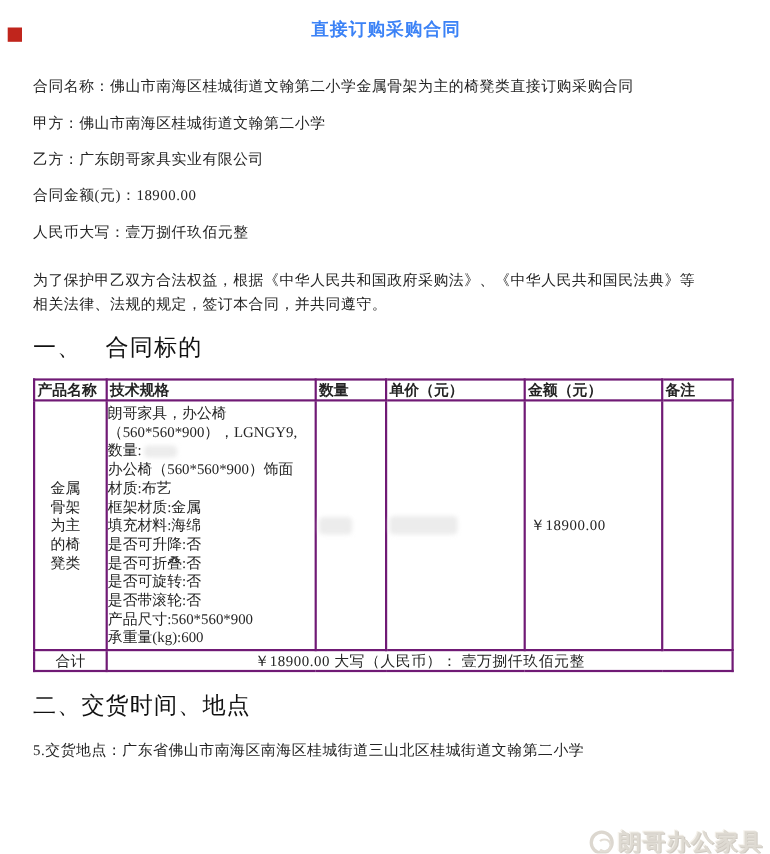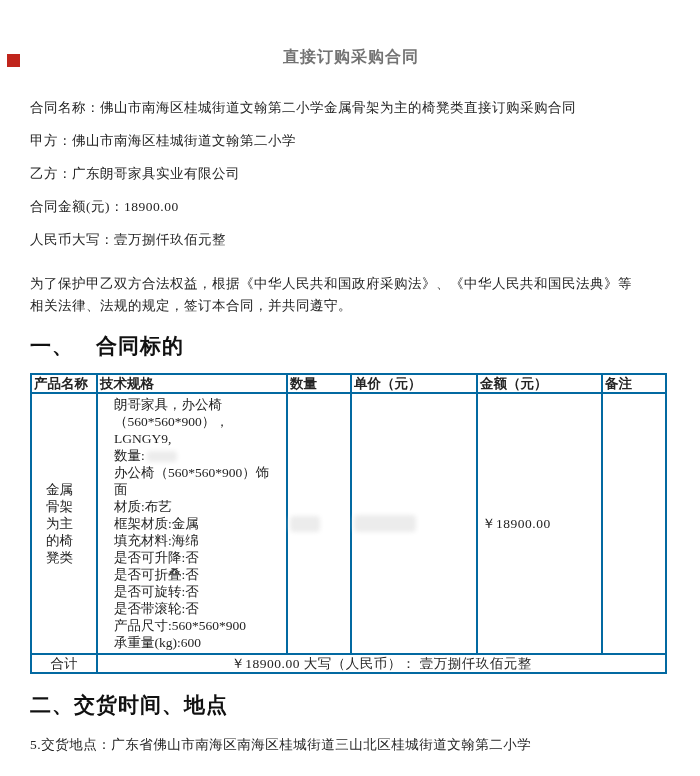--- a/index.html
+++ b/index.html
@@ -2,42 +2,42 @@
 <html><head>
 <meta charset="utf-8">
 <style>
   * { margin:0; padding:0; box-sizing:border-box; }
   html,body { width:700px; height:776px; background:#ffffff; overflow:hidden; }
   body { font-family:"Liberation Serif","DejaVu Serif",serif; color:#242424; position:relative; }
   .doc { position:relative; width:700px; height:776px; padding:0 28px 0 30px; }
 
   .red-mark { position:absolute; left:7px; top:6px; width:13px; height:13px; background:#c0251c; }
 
-  .title { margin:48px 0 0; text-align:center; font-family:"Liberation Sans","DejaVu Sans",sans-serif;
-           font-weight:700; font-size:16px; line-height:18px; letter-spacing:1px; color:#737373; }
+  .title { margin:19px 0 0; text-align:center; font-family:"Liberation Sans","DejaVu Sans",sans-serif;
+           font-weight:700; font-size:16px; line-height:18px; letter-spacing:1px; color:#3b82f6; }
 
   .meta { margin-top:34px; }
   .meta-line { font-size:13.5px; line-height:15px; margin-bottom:18px; letter-spacing:0.5px; }
   .meta-label { }
   .meta-value { }
 
   .preamble { margin-top:26px; font-size:13.5px; line-height:22px; letter-spacing:0.5px; white-space:pre-line; }
 
   .section-heading { margin-top:18px; font-family:"Liberation Sans","DejaVu Sans",sans-serif;
-                     font-weight:700; font-size:21px; line-height:22px; color:#111; letter-spacing:1px; }
+                     font-weight:400; font-size:21px; line-height:22px; color:#111; letter-spacing:1px; }
   .section-heading.second { margin-top:20px; line-height:22px; }
 
   table.contract { margin-top:16px; border-collapse:collapse; table-layout:fixed; width:637px; }
-  table.contract, table.contract th, table.contract td { border:2px solid #0369a1; }
+  table.contract, table.contract th, table.contract td { border:2px solid #701a75; }
   table.contract th { font-family:"Liberation Sans","DejaVu Sans",sans-serif; font-weight:700;
                       font-size:13.5px; text-align:left; padding:1px 2px; height:18px; line-height:15px;
                       white-space:nowrap; overflow:hidden; }
   table.contract td { font-size:13.5px; vertical-align:middle; }
 
-  td.spec-cell { padding:2px 16px; line-height:17px; white-space:pre-line; vertical-align:top;margin-top:48px; }
+  td.spec-cell { padding:2px 0; line-height:17px; white-space:pre-line; vertical-align:top;margin-top:48px; }
   td.pname-cell { padding:0 14px; line-height:17px; }
   td.qty-cell, td.price-cell { vertical-align:middle; }
   td.amount-cell { padding-left:4px; letter-spacing:0.5px; }
 
   .smudge { display:inline-block; background:#ececec; filter:blur(2px); border-radius:4px; vertical-align:middle; }
   .smudge.inline { width:30px; height:11px; margin-left:2px; }
   .smudge.qty { width:30px; height:16px; margin-left:2px; }
   .smudge.price { width:62px; height:17px; margin-left:2px; }
 
   tr.total-row td { height:19px; line-height:17px; padding:0 3px;text-align:center; }

